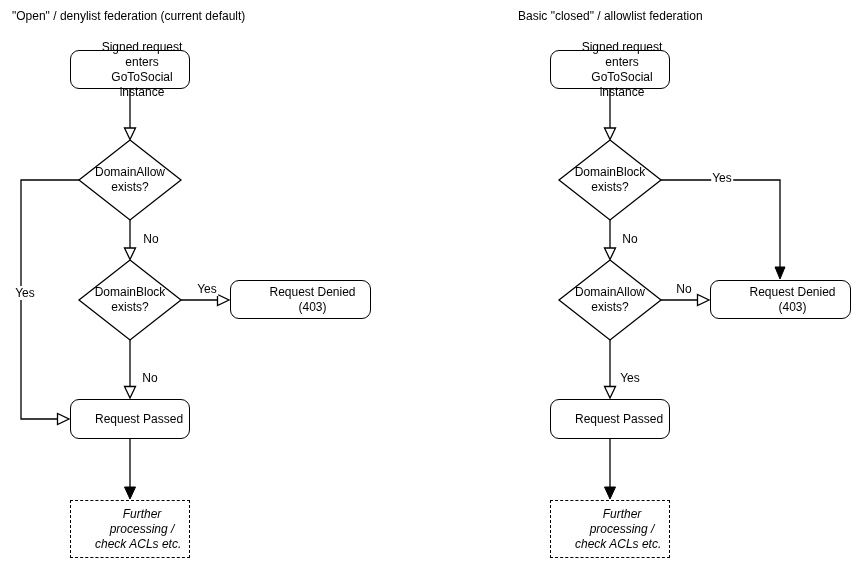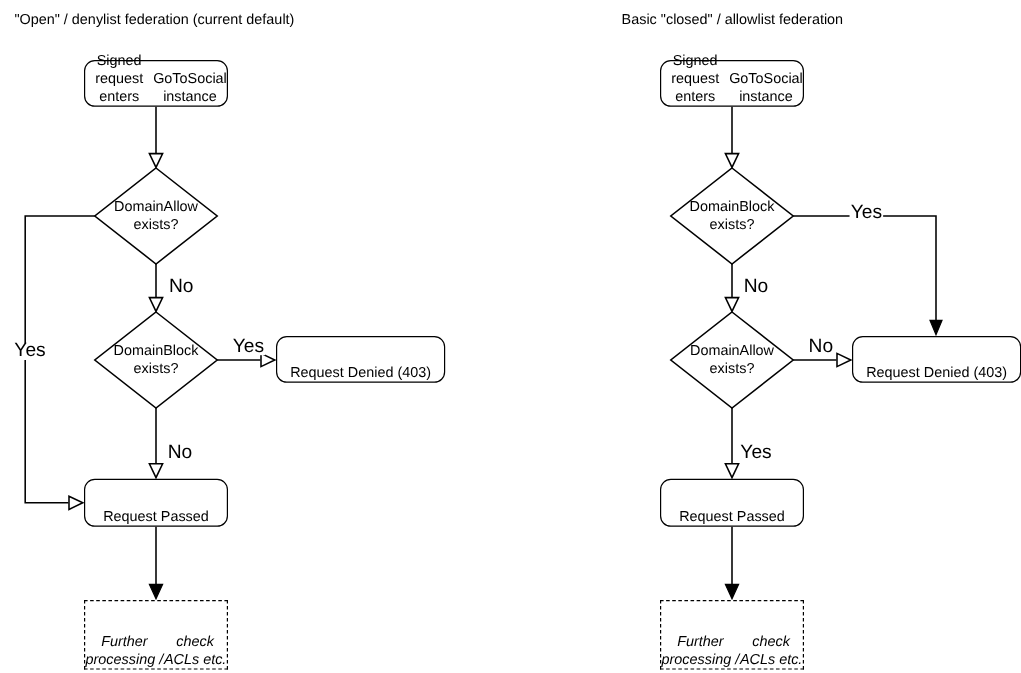--- a/index.html
+++ b/index.html
@@ -18,44 +18,45 @@
     font-size: 12px;
     line-height: 14px;
     white-space: nowrap;
   }
   .node {
     position: absolute;
     box-sizing: border-box;
     background: #ffffff;
     border: 1.3px solid #000000;
     display: flex;
-    flex-direction: row;
-    align-items: flex-end;
+    flex-direction: column;
+    align-items: flex-start;
     justify-content: center;
     text-align: center;
     font-size: 12px;
     line-height: 15px;
+    padding-left: 24px;
   }
   .rounded { border-radius: 9px; }
   .dashed { border: 1.3px dashed #000000; font-style: italic; }
   .diamond-label {
     position: absolute;
     display: flex;
     flex-direction: column;
     align-items: center;
     justify-content: center;
     text-align: right;
     font-size: 12px;
     line-height: 15px;
     pointer-events: none;
   }
   .edge-label {
     position: absolute;
     transform: translateX(-50%);
-    font-size: 16px;
+    font-size: 12px;
     line-height: 14px;
     background: #ffffff;
     padding: 0 1px;
     white-space: nowrap;
   }
 </style>
 </head>
 <body>
 
 <div class="canvas">

